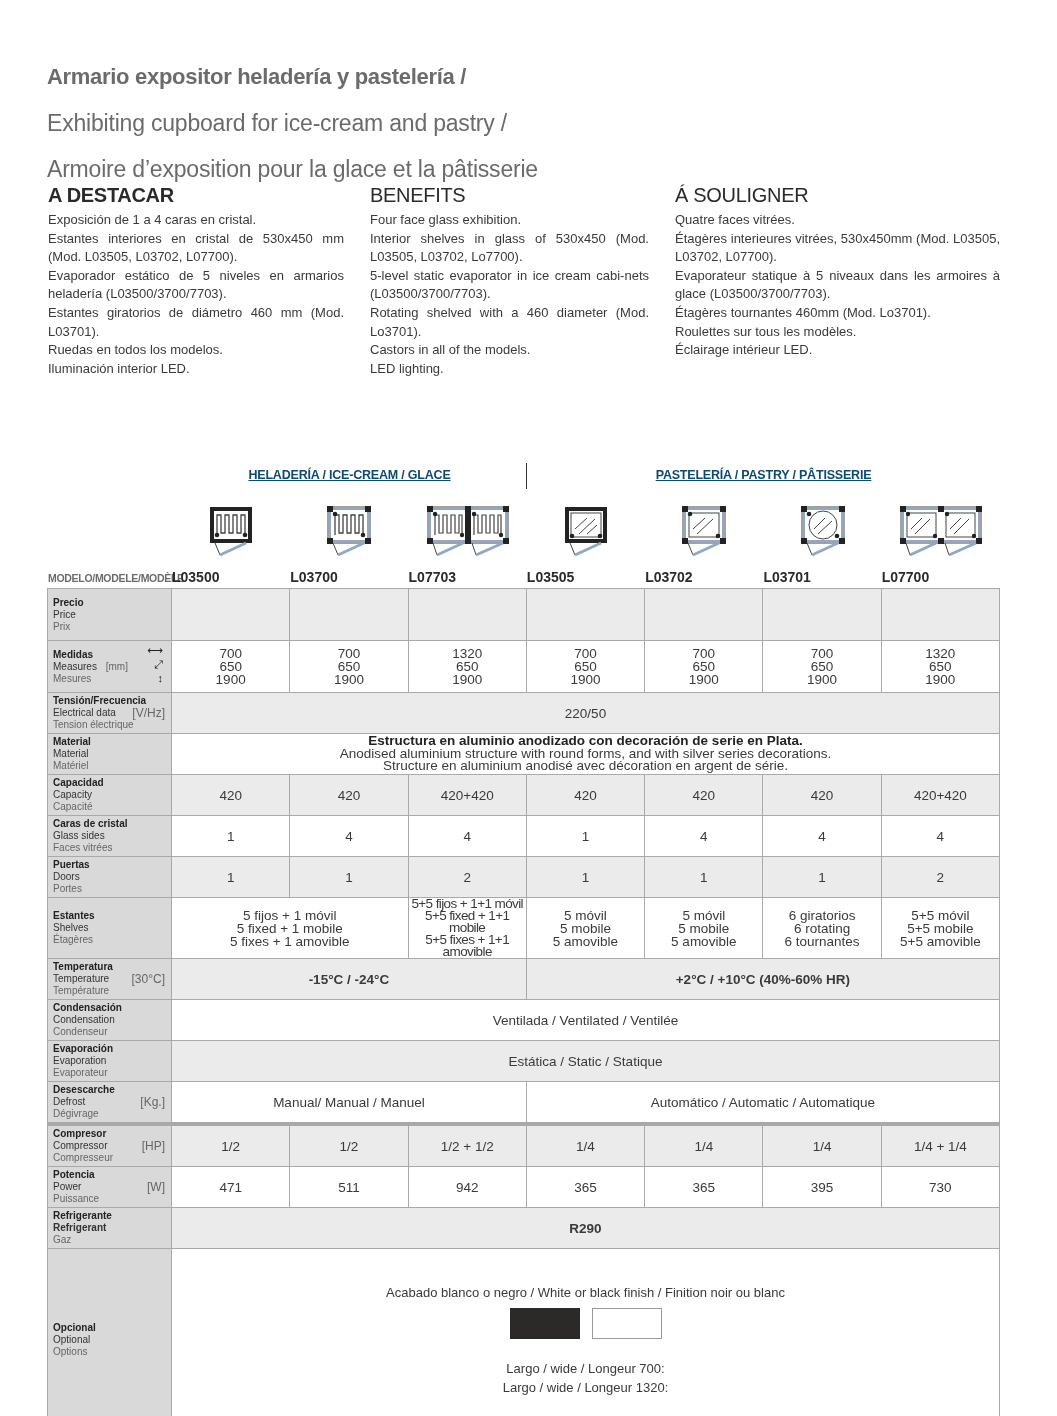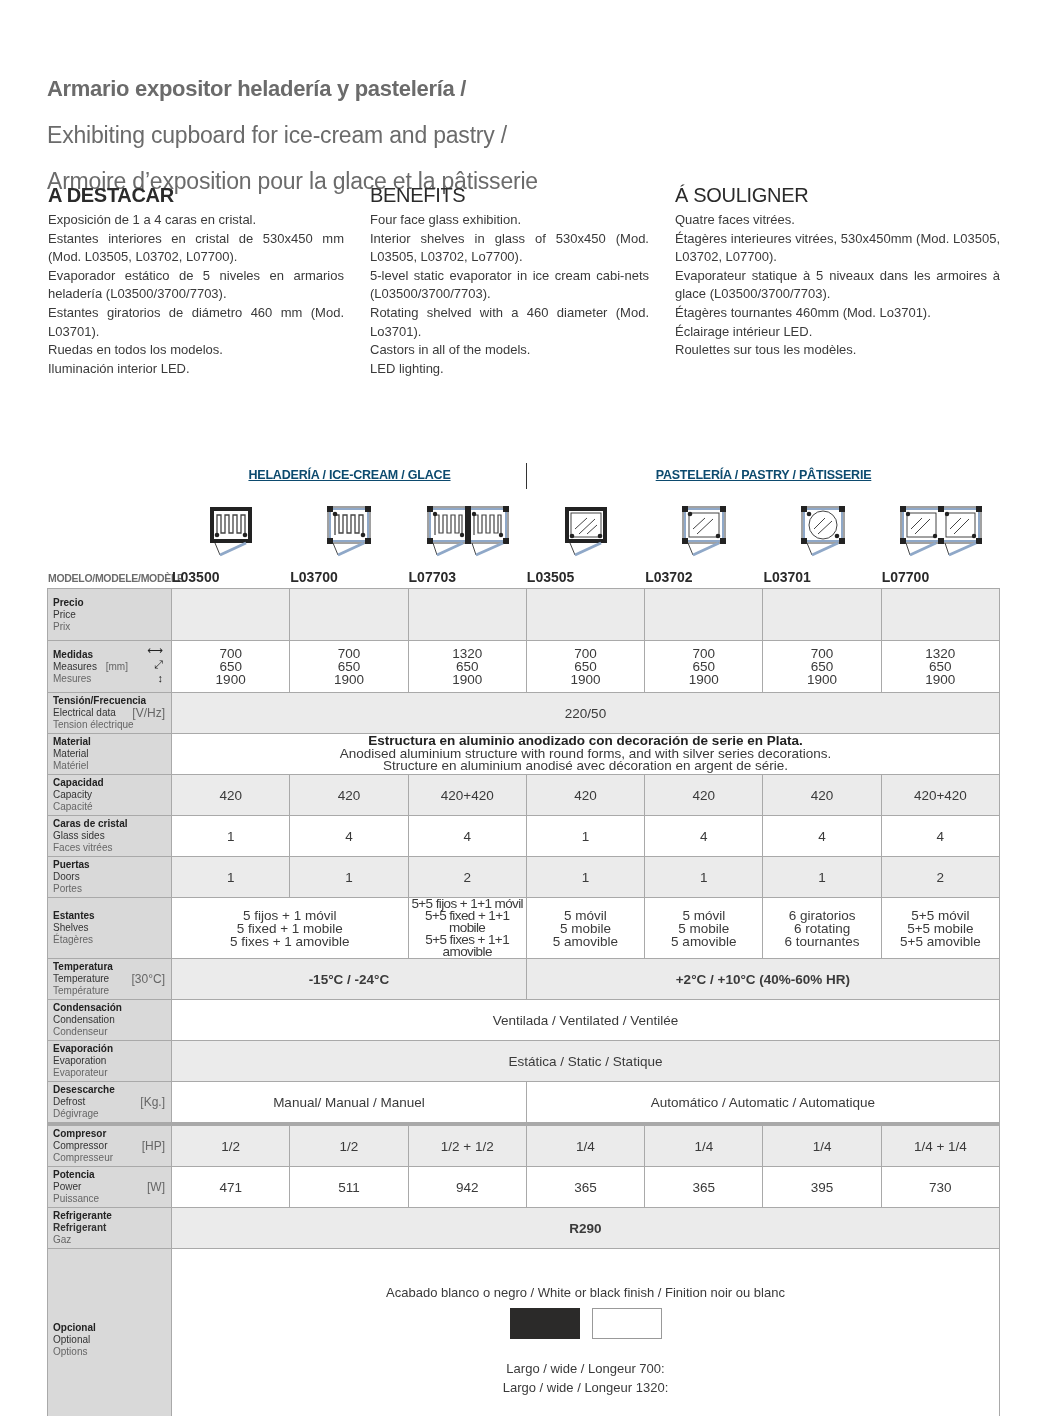--- a/index.html
+++ b/index.html
@@ -1,18 +1,18 @@
 <!DOCTYPE html>
 <html><head>
 <meta charset="utf-8">
 <style>
   html, body { margin: 0; padding: 0; background: #ffffff; }
   body { width: 1057px; height: 1416px; position: relative; overflow: hidden;
          font-family: "Liberation Sans", sans-serif; color: #3a3a3a; }
-  .title { position: absolute; left: 47px; top: 76px; color: #6b6b6b; }
+  .title { position: absolute; left: 47px; top: 64px; color: #6b6b6b; }
   .title .t1 { font-size: 22px; font-weight: bold; line-height: 26px; letter-spacing: -0.3px; }
   .title .t2, .title .t3 { font-size: 23px; line-height: 25px; letter-spacing: -0.2px; margin-top: 21px; }
 
   .col { position: absolute; top: 183px; font-size: 13px; line-height: 18.6px; color: #3a3a3a; }
   .col h2 { margin: 0 0 4px 0; font-size: 20px; font-weight: normal; color: #2a2a2a; line-height: 24px; letter-spacing: -0.3px; }
   .col h2.bold { font-weight: bold; }
   .col p { margin: 0; text-align: justify; }
   .c1 { left: 48px; width: 296px; }
   .c2 { left: 370px; width: 279px; }
   .c3 { left: 675px; width: 325px; }
@@ -78,22 +78,22 @@
   <p>Rotating shelved with a 460 diameter (Mod. Lo3701).</p>
   <p>Castors in all of the models.</p>
   <p>LED lighting.</p>
 </div>
 <div class="col c3">
   <h2>Á SOULIGNER</h2>
   <p>Quatre faces vitrées.</p>
   <p>Étagères interieures vitrées, 530x450mm (Mod. L03505, L03702, L07700).</p>
   <p>Evaporateur statique à 5 niveaux dans les armoires à glace (L03500/3700/7703).</p>
   <p>Étagères tournantes 460mm (Mod. Lo3701).</p>
+  <p>Roulettes sur tous les modèles.</p>
   <p>Éclairage intérieur LED.</p>
-  <p>Roulettes sur tous les modèles.</p>
 </div>
 
 <div class="grp grp1">HELADERÍA / ICE-CREAM / GLACE</div>
 <div class="grp-div"></div>
 <div class="grp grp2">PASTELERÍA / PASTRY / PÂTISSERIE</div>
 
 <div class="icons-row">
   <div class="ic">
     <svg width="50" height="55" viewBox="0 0 50 55">
       <rect x="4" y="2" width="42" height="36" fill="#222"></rect>

